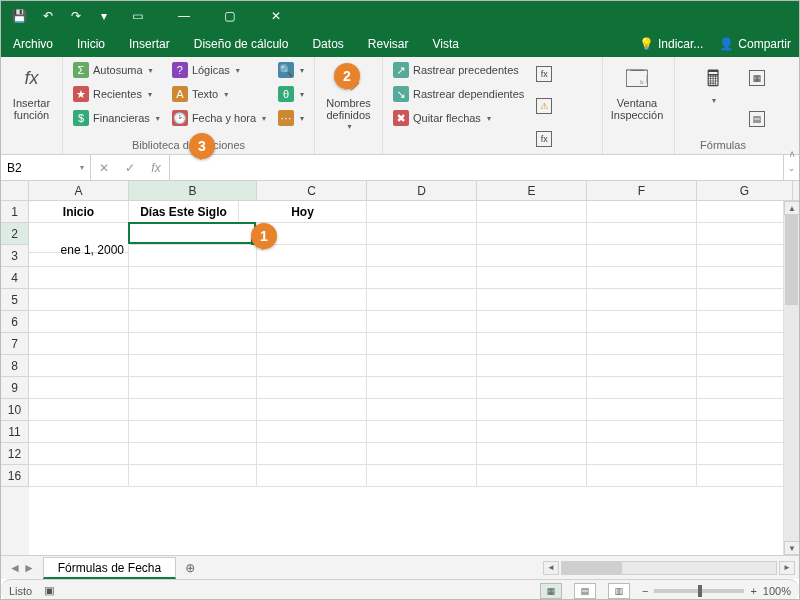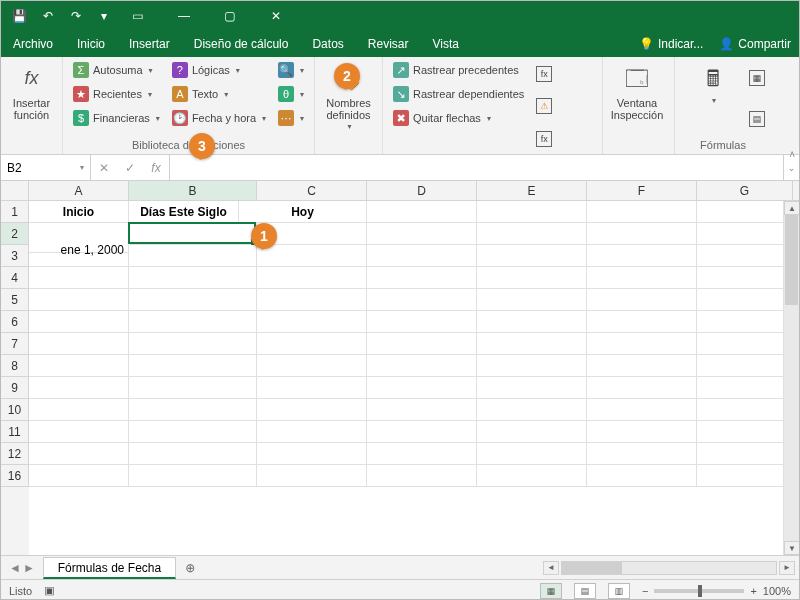--- a/index.html
+++ b/index.html
@@ -63,21 +63,21 @@
   .sheet-nav { display:flex; align-items:center; gap:2px; padding:0 8px; color:#888;}
   .sheet-tab { background:#fff; border:1px solid #ccc; border-bottom:2px solid #107c41; padding:2px 14px; display:flex; align-items:center; margin-top:1px;}
   .sheet-add { width:28px; display:flex; align-items:center; justify-content:center; color:#666;}
   .sheetbar .flex { flex:1;}
   .hscroll { width:260px; display:flex; align-items:center; padding:0 4px; gap:2px;}
   .hscroll .track { flex:1; height:14px; background:#e9e9e9; border:1px solid #d0d0d0; position:relative;}
   .hscroll .thumb { position:absolute; left:0; top:0; bottom:0; width:60px; background:#cfcfcf;}
   .scrbtn{ width:16px; height:14px; border:1px solid #d0d0d0; background:#f0f0f0; font-size:8px; display:flex; align-items:center; justify-content:center; color:#666;}
 
   
-  .statusbar { height:22px; background:#f3f3f3; border-top:1px solid #d0d0d0; display:flex; align-items:center; font-size:11px; color:#555; padding:0 8px; gap:12px;}
+  .statusbar { height:22px; background:#f3f3f3; border-top:1px solid #d0d0d0; display:flex; align-items:center; font-size:11px; color:#555; padding:0 8px; gap:12px;border-radius:10px;}
   .statusbar .flex { flex:1;}
   .viewbtn { width:22px; height:16px; border:1px solid #bbb; background:#fff; font-size:9px; display:flex; align-items:center; justify-content:center;}
   .viewbtn.active{ background:#dcece2;}
   .zoom { display:flex; align-items:center; gap:6px;}
   .ztrack{ width:90px; height:4px; background:#ccc; position:relative;}
   .zthumb{ position:absolute; left:44px; top:-4px; width:4px; height:12px; background:#666;}
 
   
   .badge { position:absolute; width:26px; height:26px; border-radius:50%; background:#e8832b; color:#fff; font-weight:bold; font-size:14px; display:flex; align-items:center; justify-content:center; box-shadow:0 1px 3px rgba(0,0,0,.3); z-index:50;}
   .badge::after{ content:""; position:absolute; bottom:-6px; left:6px; border:5px solid transparent; border-top-color:#e8832b; transform:rotate(20deg);}

